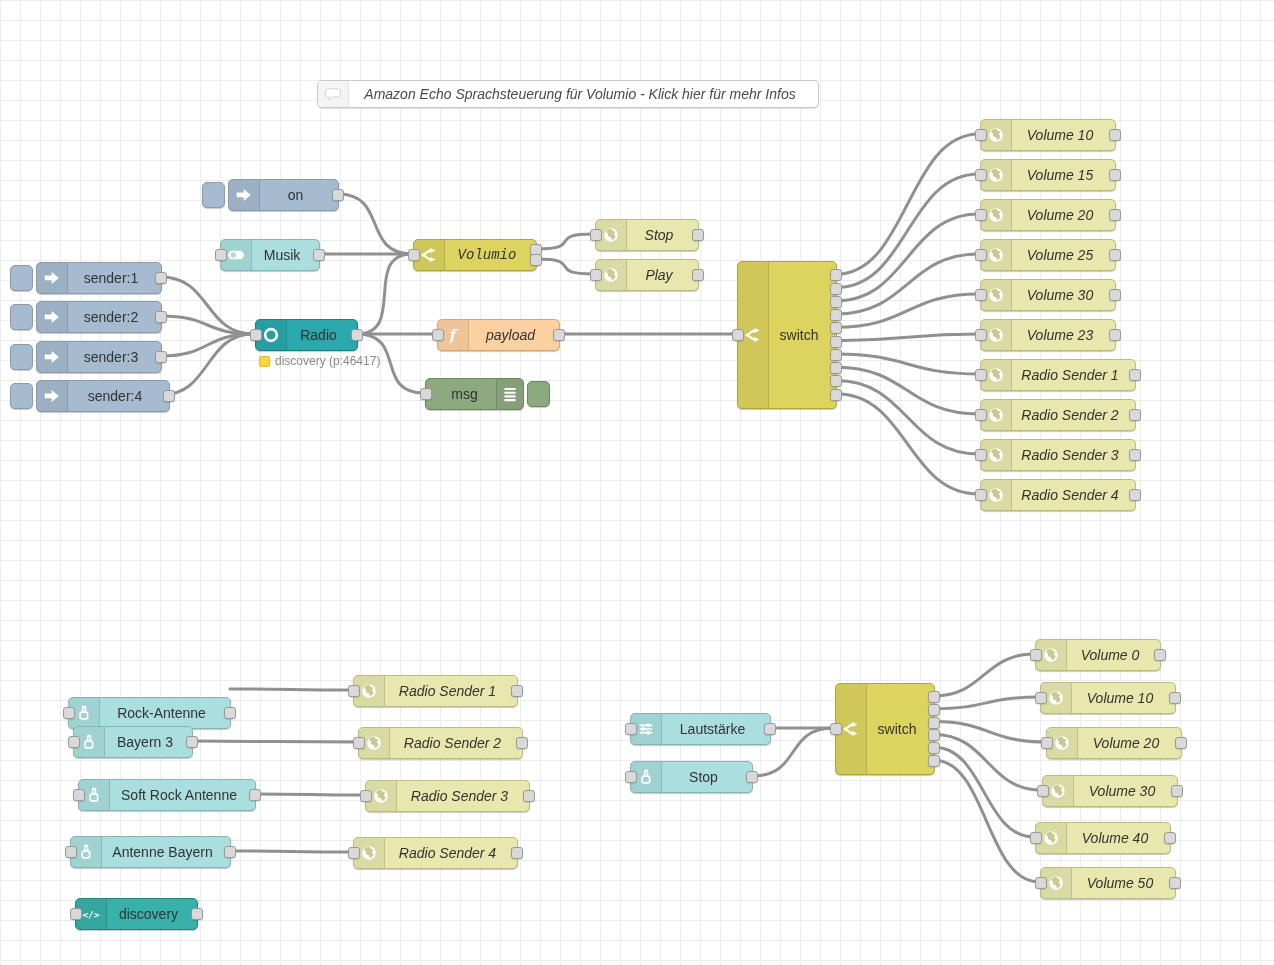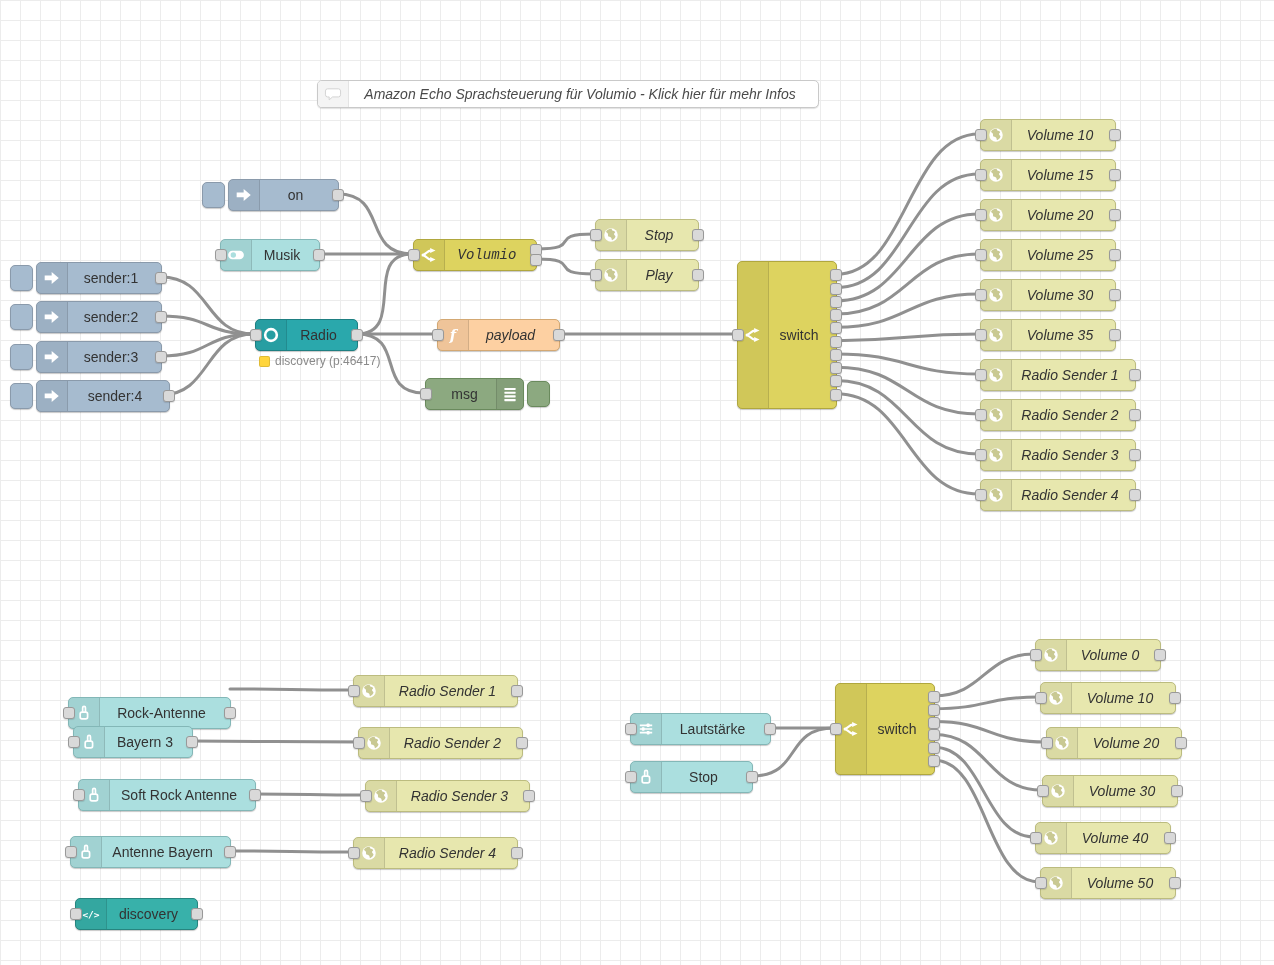--- a/index.html
+++ b/index.html
@@ -292,21 +292,21 @@
       <span class="port in" style="top: 9px;"></span>
       <span class="port out" style="top: 9px;"></span>
     </div>
     <div class="node" style="left: 980px; top: 319px; width: 134px; height: 30px; background: rgb(231, 231, 174); border-color: rgb(188, 188, 127);">
       <div class="strip left" style="width: 30px;">
         <svg viewBox="0 0 16 16" width="18" height="18" xmlns="http://www.w3.org/2000/svg">
           <circle cx="8" cy="8" r="6" fill="#fff"></circle>
           <path fill="#c9c993" d="M5.2 3.4c1-.7 2.4-1 3.6-.8-.3.8.2 1.5 1.1 1.6.9.1 1.6.7 1.8 1.5-.9.4-1.2 1.3-.8 2.1.3.6 1 .9 1.1 1.6-.4 1.5-1.6 2.7-3.1 3.2-.5-.8-.2-1.8-1-2.4-.7-.5-1.8-.3-2.3-1-.5-.8 0-1.8-.5-2.6-.4-.6-1.2-.8-1.5-1.5.3-.7.9-1.3 1.6-1.7z"></path>
         </svg>
       </div>
-      <span class="label it" style="left: 30px; right: 6px;">Volume 35</span>
+      <span class="label it" style="left: 30px; right: 6px;">Volume 23</span>
       <span class="port in" style="top: 9px;"></span>
       <span class="port out" style="top: 9px;"></span>
     </div>
     <div class="node" style="left: 980px; top: 359px; width: 154px; height: 30px; background: rgb(231, 231, 174); border-color: rgb(188, 188, 127);">
       <div class="strip left" style="width: 30px;">
         <svg viewBox="0 0 16 16" width="18" height="18" xmlns="http://www.w3.org/2000/svg">
           <circle cx="8" cy="8" r="6" fill="#fff"></circle>
           <path fill="#c9c993" d="M5.2 3.4c1-.7 2.4-1 3.6-.8-.3.8.2 1.5 1.1 1.6.9.1 1.6.7 1.8 1.5-.9.4-1.2 1.3-.8 2.1.3.6 1 .9 1.1 1.6-.4 1.5-1.6 2.7-3.1 3.2-.5-.8-.2-1.8-1-2.4-.7-.5-1.8-.3-2.3-1-.5-.8 0-1.8-.5-2.6-.4-.6-1.2-.8-1.5-1.5.3-.7.9-1.3 1.6-1.7z"></path>
         </svg>
       </div>

